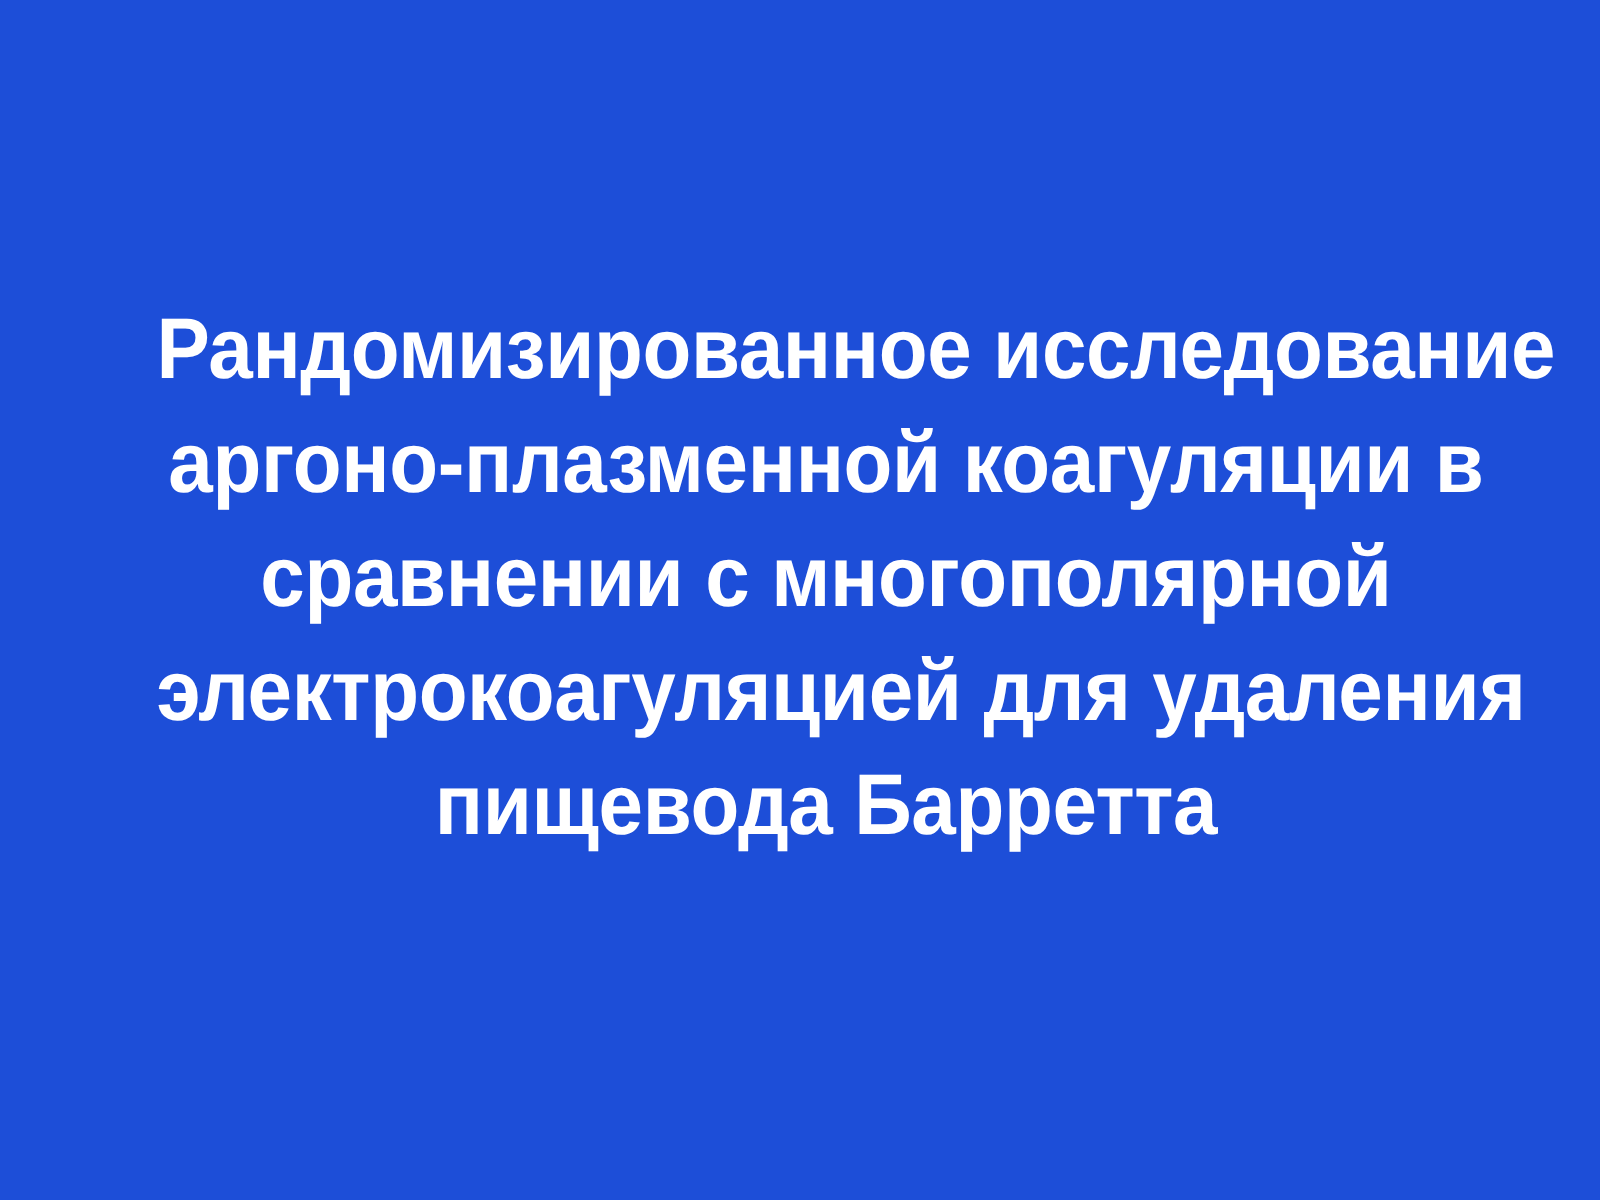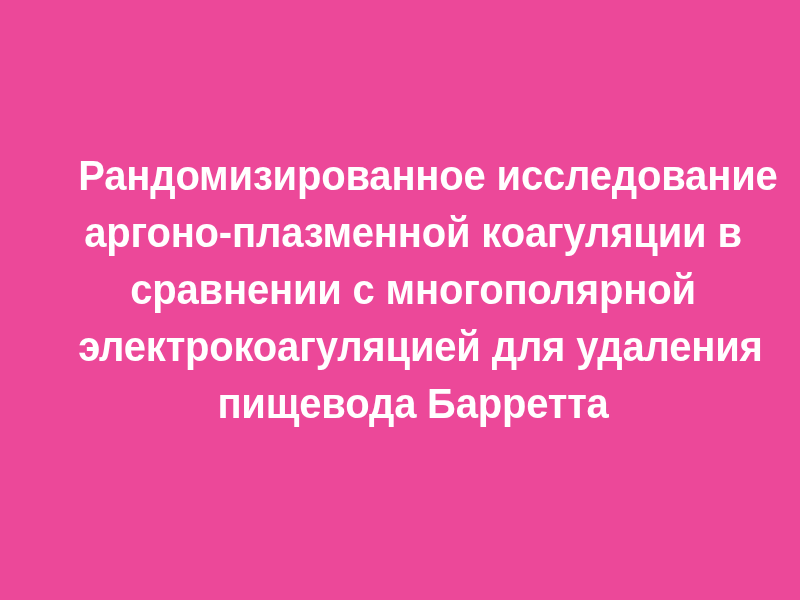--- a/index.html
+++ b/index.html
@@ -10,21 +10,21 @@
     width: 800px;
     height: 600px;
     overflow: hidden;
     font-family: "Liberation Sans", "DejaVu Sans", sans-serif;
   }
   #slide {
     position: relative;
     width: 800px;
     height: 600px;
     box-sizing: border-box;
-    background: #ec4899;
+    background: #1d4ed8;
     display: flex;
     align-items: center;
     justify-content: center;
     padding-left: 25px;
   }
   #title-block {
     width: 720px;
     margin-top: -22px;
     text-align: center;
   }

